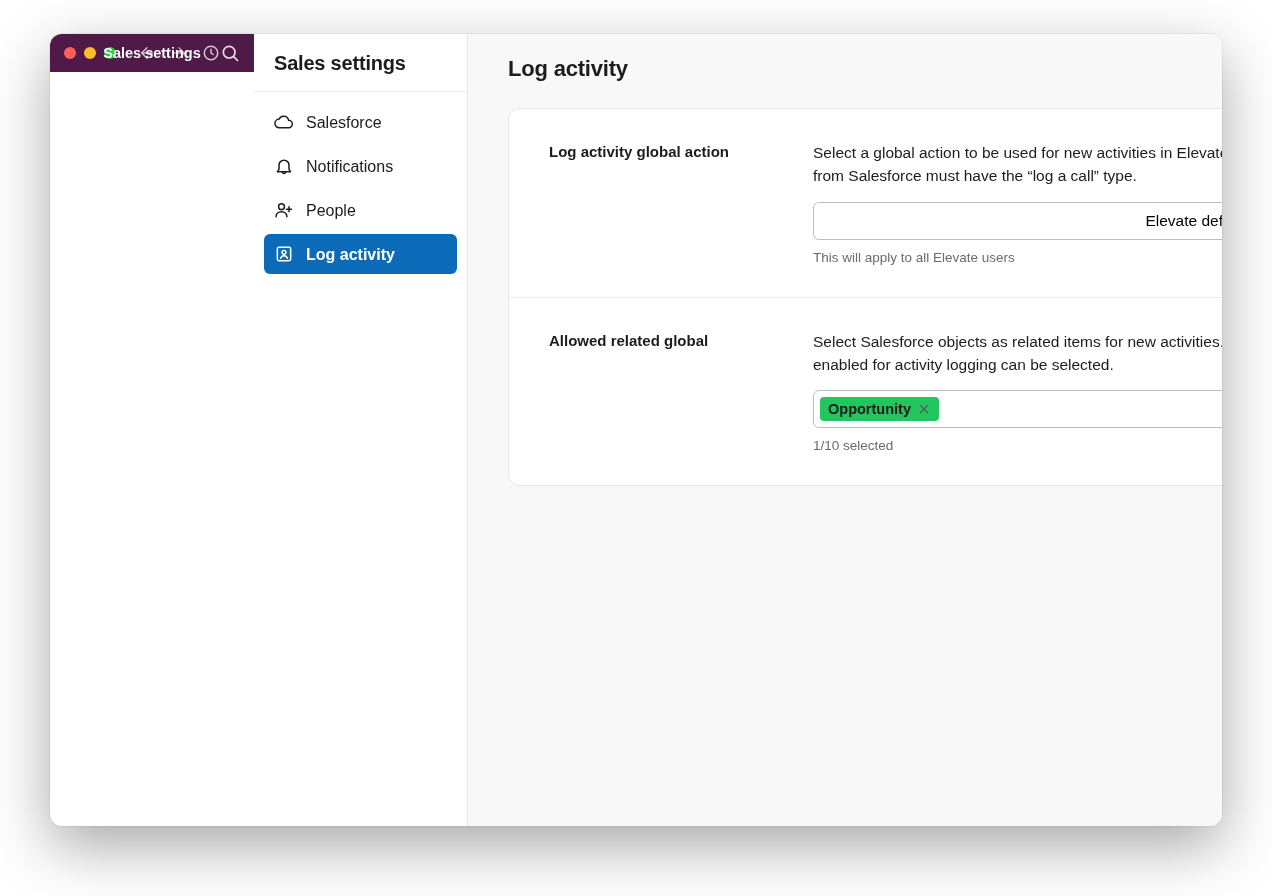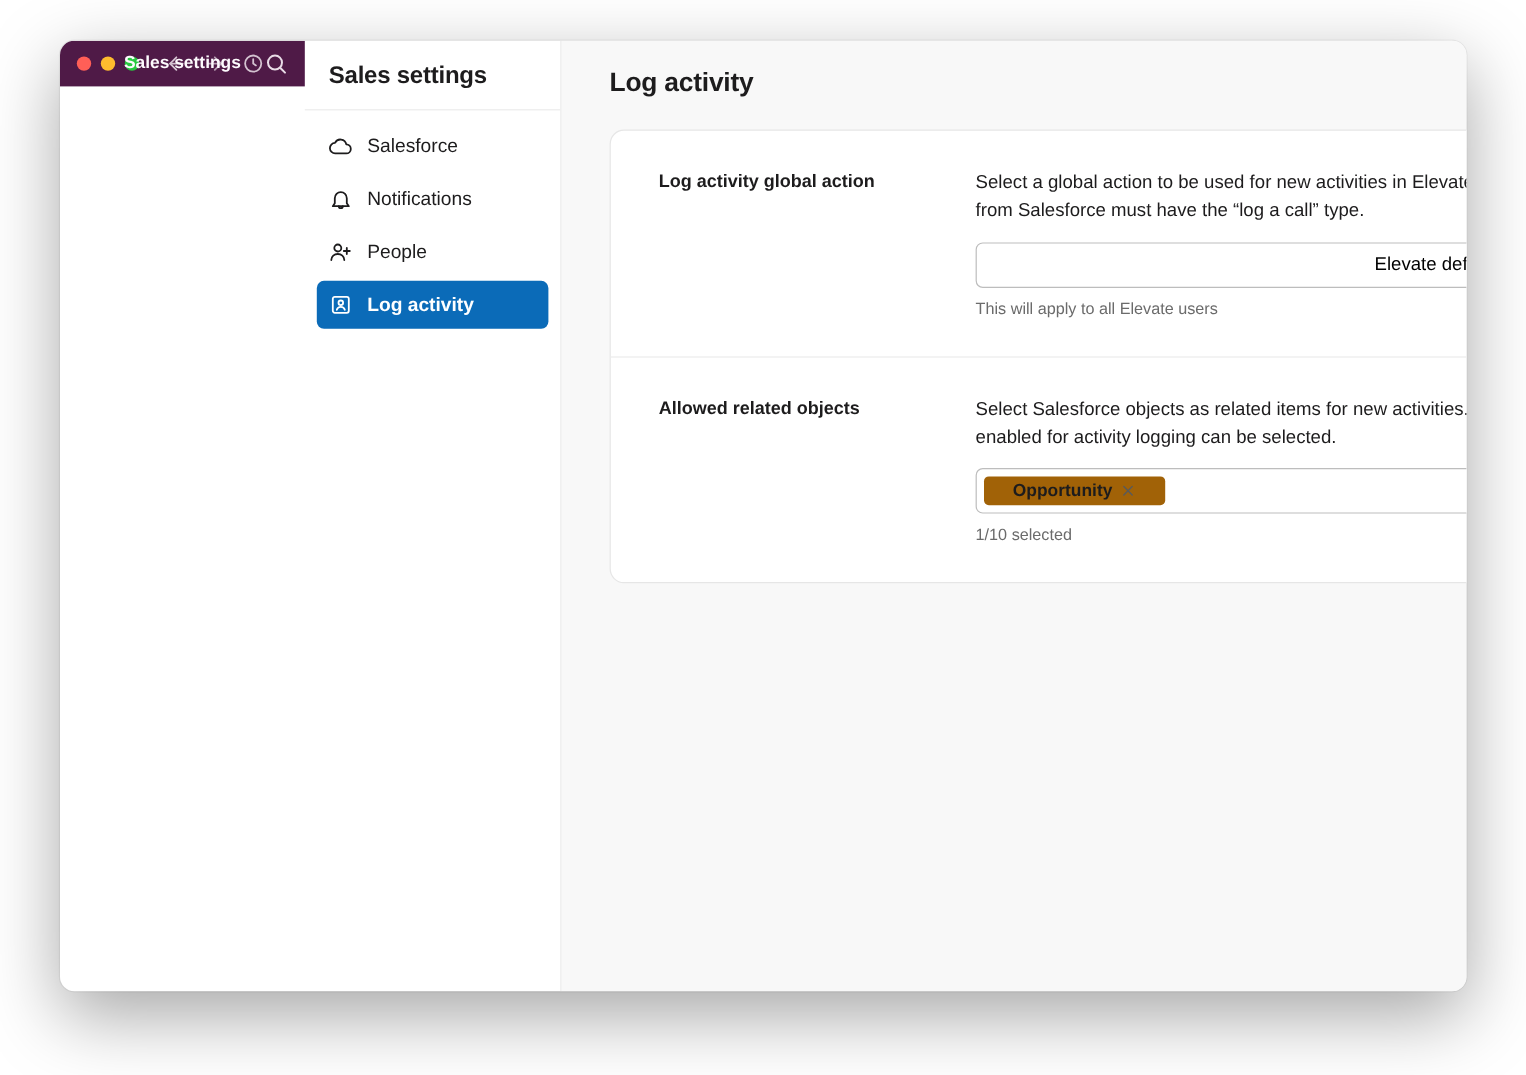--- a/index.html
+++ b/index.html
@@ -149,25 +149,25 @@
     background:#fff;
     display:flex;
     align-items:center;
     padding: 4px 6px;
     gap:6px;
   }
   .tag {
     display:inline-flex;
     align-items:center;
     gap:6px;
-    background:#a16207;
+    background:#22c55e;
     color:#1d1c1d;
     font-weight:700;
     font-size:14.5px;
-    padding: 4px 24px;
+    padding: 4px 8px;
     border-radius:4px;
   }
   .tag .x { width:14px; height:14px; display:flex; align-items:center; justify-content:center; cursor:pointer; color:#4b4b4b;}
 </style>
 </head>
 <body>
 
 <div class="app-window">
 
   <div class="titlebar">
@@ -272,21 +272,21 @@
                 <svg width="16" height="16" viewBox="0 0 24 24" fill="none" stroke="#6b6b6b" stroke-width="2" stroke-linecap="round" stroke-linejoin="round">
                     <polyline points="6 9 12 15 18 9"></polyline>
                   </svg>
               </span>
             </div>
             <div class="helper">This will apply to all Elevate users</div>
           </div>
         </div>
 
         <div class="section">
-          <div class="section-label">Allowed related objects</div>
+          <div class="section-label">Allowed related global</div>
           <div class="section-body">
             <p class="desc">Select Salesforce objects as related items for new activities. Only objects enabled for activity logging can be selected.</p>
             <div class="taginput">
               <span class="tag">
                 <span>Opportunity</span>
                 <span class="x">
                   <svg width="12" height="12" viewBox="0 0 24 24" fill="none" stroke="#5a5a5a" stroke-width="2.4" stroke-linecap="round">
                       <line x1="5" y1="5" x2="19" y2="19"></line>
                       <line x1="19" y1="5" x2="5" y2="19"></line>
                     </svg>

